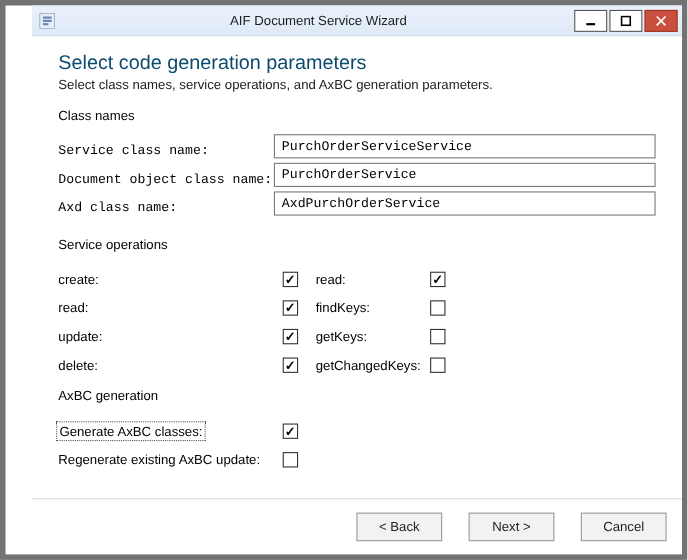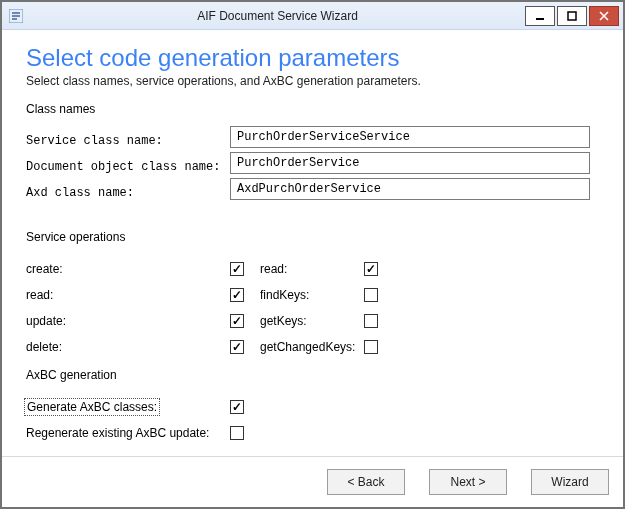--- a/index.html
+++ b/index.html
@@ -6,24 +6,25 @@
   body {
     margin: 0;
     font-family: "Segoe UI", Tahoma, sans-serif;
     font-size: 12px;
     background: #fff;
     color: #000;
   }
   .window {
     width: 625px;
     height: 509px;
-    border: 2px solid #737373;
+    border: 5px solid #737373;
     background: #fff;
     display: flex;
     flex-direction: column;
+    padding-left: 24px;
   }
   .titlebar {
     height: 28px;
     background: linear-gradient(#eaf1fb, #dfe9f7);
     border-bottom: 1px solid #c7d6eb;
     display: flex;
     align-items: center;
   }
   .titlebar .icon-slot {
     width: 28px;
@@ -57,22 +58,22 @@
     border-color: #a03526;
     color: #fff;
     margin-right: 4px;
   }
   .content {
     flex: 1;
     padding: 14px 24px 10px 24px;
     overflow: hidden;
   }
   .page-title {
-    color: #3b82f6;
-    font-size: 24px;
+    color: #0c4a6e;
+    font-size: 18px;
     font-weight: 400;
     margin: 0 0 2px 0;
   }
   .page-sub {
     font-size: 12px;
     color: #222;
     margin: 0 0 14px 0;
   }
   .section-head {
     font-weight: 400;
@@ -195,21 +196,21 @@
     </div>
     <div class="field-row">
       <div class="field-label">Document object class name:</div>
       <input class="field-input" value="PurchOrderService" style="">
     </div>
     <div class="field-row">
       <div class="field-label">Axd class name:</div>
       <input class="field-input" value="AxdPurchOrderService" style="">
     </div>
 
-    <div class="section-head" style="margin-top:30px">Service operations</div>
+    <div class="section-head" style="margin-top:19px">Service operations</div>
 
     <div class="ops-row">
       <div class="op-label1">create:</div>
       <div class="op-check1"><span class="chk checked"></span></div>
       <div class="op-label2">read:</div>
       <div class="op-check2"><span class="chk checked"></span></div>
     </div>
     <div class="ops-row">
       <div class="op-label1">read:</div>
       <div class="op-check1"><span class="chk checked"></span></div>
@@ -237,16 +238,16 @@
     </div>
     <div class="ops-row">
       <div class="op-label1">Regenerate existing AxBC update:</div>
       <div class="op-check1"><span class="chk"></span></div>
     </div>
   </div>
 
   <div class="footer">
     <button class="btn">&lt; Back</button>
     <button class="btn">Next &gt;</button>
-    <button class="btn">Wizard</button>
+    <button class="btn">Cancel</button>
   </div>
 
 </div>
 
 </body></html>

